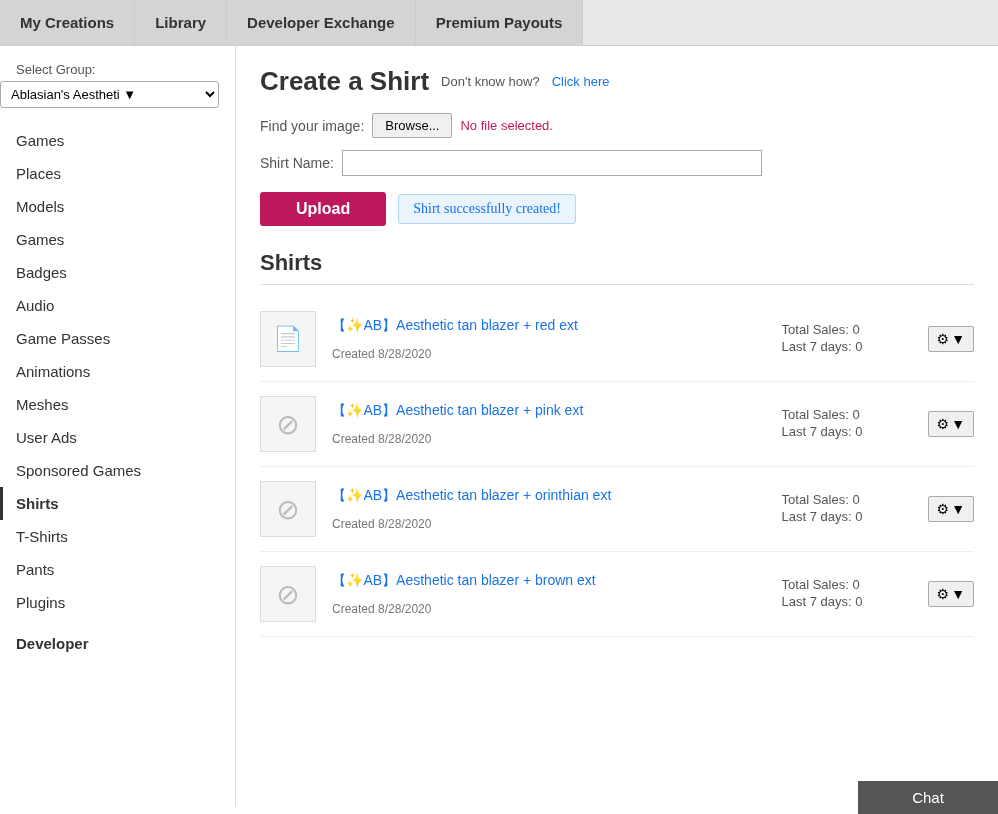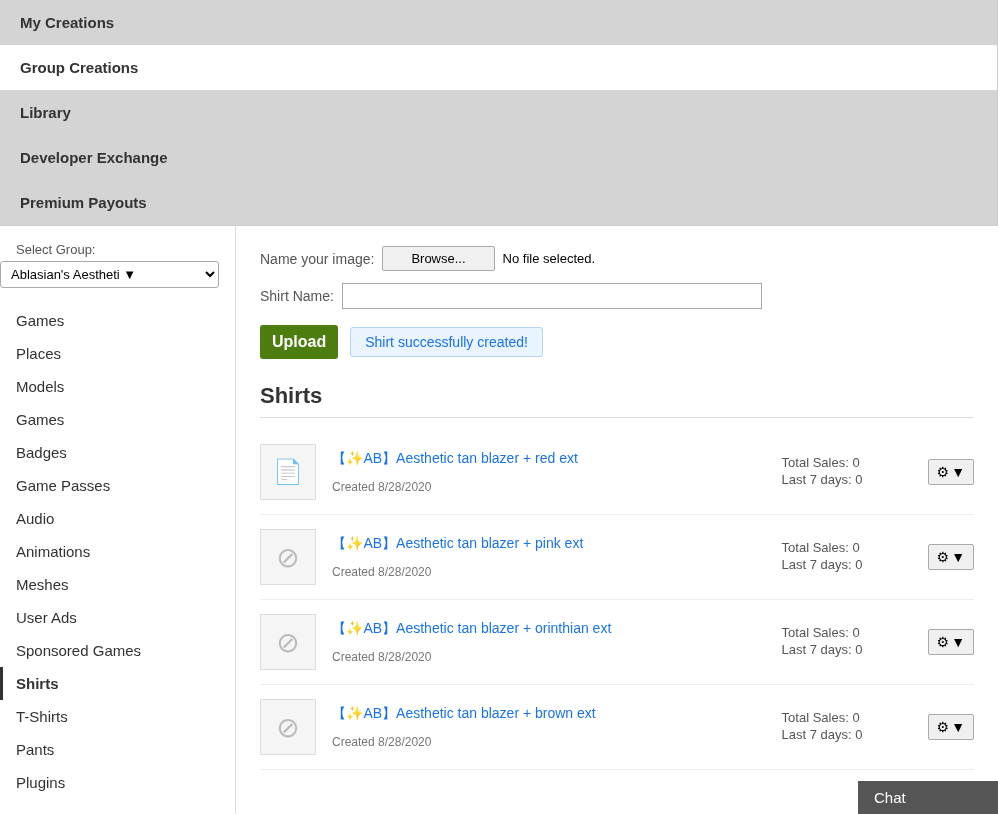--- a/index.html
+++ b/index.html
@@ -1,19 +1,19 @@
 <!DOCTYPE html>
 <html><head>
   <meta charset="utf-8">
   <style>
     * { box-sizing: border-box; margin: 0; padding: 0; }
     body { font-family: Arial, sans-serif; font-size: 14px; background: #fff; color: #333; width: 998px; }
 
     
-    .top-nav { display: flex; border-bottom: 1px solid #ccc; background: #e8e8e8; flex-direction: column; }
+    .top-nav { display: flex; border-bottom: 1px solid #ccc; background: #e8e8e8; }
     .top-nav .tab {
       padding: 14px 20px;
       cursor: pointer;
       border-right: 1px solid #ccc;
       font-size: 15px;
       font-weight: bold;
       background: #d4d4d4;
       color: #333;
       user-select: none;
     }
@@ -71,53 +71,54 @@
     .create-header .help-text { font-size: 13px; color: #555; }
     .create-header .help-link { color: #1a73e8; text-decoration: none; font-size: 13px; }
 
     
     .form-area { margin-bottom: 20px; }
     .form-row { display: flex; align-items: center; margin-bottom: 12px; gap: 8px; }
     .form-row label { font-size: 14px; color: #555; }
     .template-text { font-size: 14px; color: #333; margin-bottom: 10px; }
     .template-text a { color: #1a73e8; text-decoration: none; }
     .browse-btn {
-      padding: 4px 28px;
+      padding: 4px 12px;
       border: 1px solid #aaa;
       background: #f0f0f0;
       cursor: pointer;
       font-size: 13px;
       border-radius: 2px;
     }
-    .no-file { font-size: 13px; color: #000000; text-align: center; }
+    .no-file { font-size: 13px; color: #be185d; text-align: center; }
     .shirt-name-input {
       width: 420px;
       padding: 4px 6px;
       border: 1px solid #aaa;
       font-size: 14px;
     }
     .actions { display: flex; align-items: center; gap: 12px; margin-top: 16px; }
     .upload-btn {
-      padding: 8px 12px;
-      background: #4d7c0f;
+      padding: 8px 36px;
+      background: #be185d;
       color: #fff;
       border: none;
       font-size: 16px;
       font-weight: bold;
       cursor: pointer;
       border-radius: 3px;
       text-align: center;
     }
     .success-msg {
       padding: 6px 14px;
       border: 1px solid #b3d4f5;
       background: #eaf4ff;
       color: #1a73e8;
       font-size: 14px;
       border-radius: 3px;
+      font-family: Liberation Serif, serif;
     }
 
     
     .section-title { font-size: 22px; font-weight: bold; margin: 24px 0 12px; border-bottom: 1px solid #ddd; padding-bottom: 8px; }
 
     
     .shirt-item {
       display: flex;
       align-items: center;
       border-bottom: 1px solid #eee;
@@ -163,77 +164,82 @@
       right: 0;
       background: #555;
       color: #fff;
       padding: 8px 16px;
       font-size: 15px;
       cursor: pointer;
       display: flex;
       align-items: center;
       gap: 8px;
       min-width: 140px;
+      justify-content: center;
     }
 
     .icon-slash {
       position: absolute;
       top: 50%;
       left: 50%;
       transform: translate(-50%, -50%);
       font-size: 28px;
       color: #bbb;
     }
   </style>
 </head>
 <body>
 
 <nav class="top-nav">
   <div class="tab">My Creations</div>
-  <div class="tab active">Group Creations</div>
   <div class="tab">Library</div>
   <div class="tab">Developer Exchange</div>
   <div class="tab">Premium Payouts</div>
 </nav>
 
 <div class="main-layout">
 
   <aside class="sidebar">
     <div class="group-label">Select Group:</div>
     <select><option>Ablasian's Aestheti ▼</option></select>
 
     <div id="nav-items-container">
 
     <div class="nav-item">Games</div>
         <div class="nav-item">Places</div>
         <div class="nav-item">Models</div>
         <div class="nav-item">Games</div>
         <div class="nav-item">Badges</div>
+        <div class="nav-item">Audio</div>
         <div class="nav-item">Game Passes</div>
-        <div class="nav-item">Audio</div>
         <div class="nav-item">Animations</div>
         <div class="nav-item">Meshes</div>
         <div class="nav-item">User Ads</div>
         <div class="nav-item">Sponsored Games</div>
         <div class="nav-item active">Shirts</div>
         <div class="nav-item">T-Shirts</div>
         <div class="nav-item">Pants</div>
         <div class="nav-item">Plugins</div>
       </div>
 
     <div class="nav-item" style="font-weight:bold; margin-top:8px;">Developer</div>
   </aside>
 
   <main class="content">
 
+    <div class="create-header">
+      <h1>Create a Shirt</h1>
+      <span class="help-text">Don't know how?</span>
+      <a class="help-link" href="#">Click here</a>
+    </div>
 
     <div class="form-area">
 
       <div class="form-row">
-        <label>Name your image:</label>
+        <label>Find your image:</label>
         <button class="browse-btn">Browse...</button>
         <span class="no-file">No file selected.</span>
       </div>
 
       <div class="form-row">
         <label>Shirt Name:</label>
         <input class="shirt-name-input" type="text" value="" style="">
       </div>
 
       <div class="actions">

